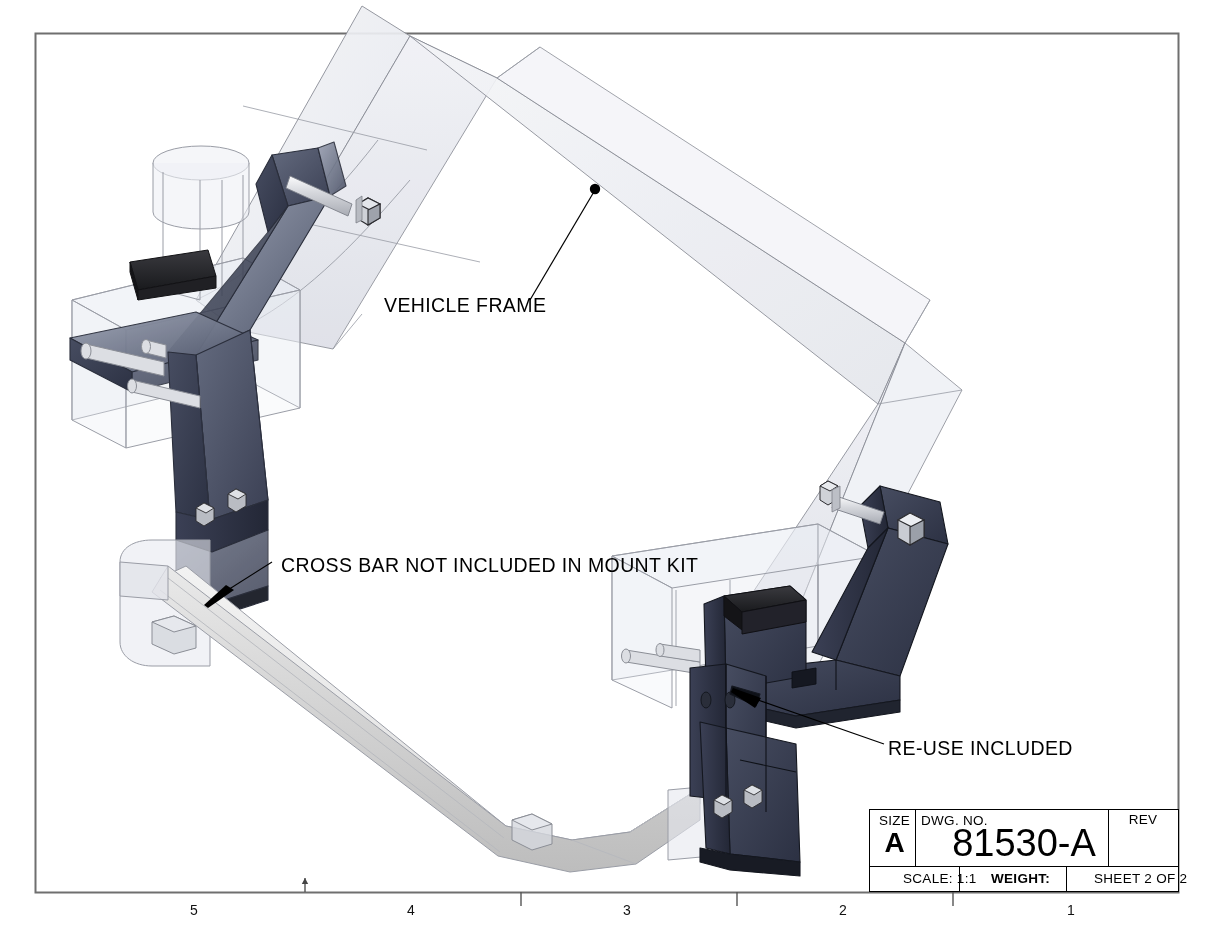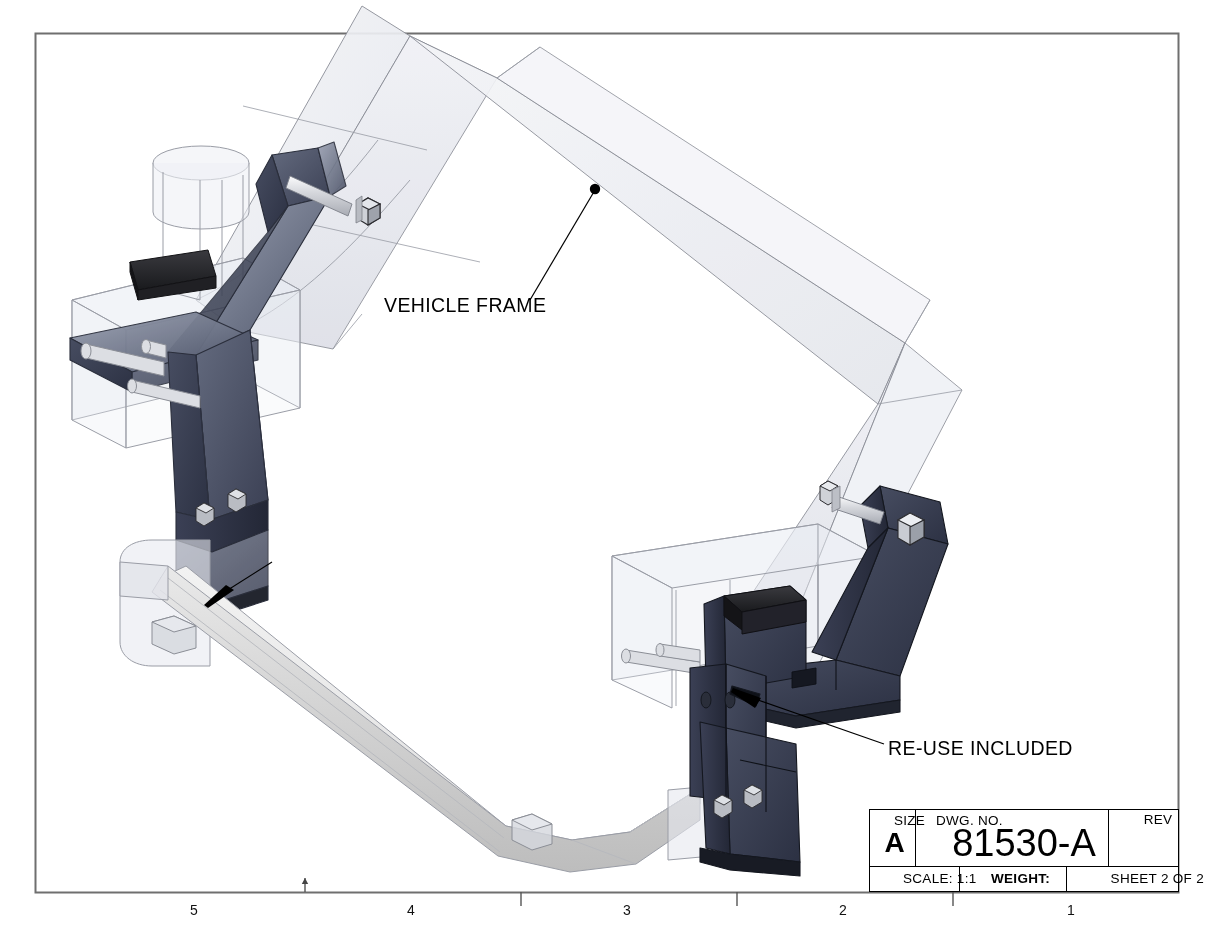--- a/index.html
+++ b/index.html
@@ -12,21 +12,21 @@
   .txt{position:absolute;white-space:nowrap;color:#000;letter-spacing:.4px;}
 
   
   #titleblock{position:absolute;left:869px;top:809px;width:310px;height:83px;
               border:1.6px solid #000;box-sizing:border-box;background:#fff;}
   #tb-top{position:absolute;left:0;top:0;right:0;height:56px;}
   #tb-bot{position:absolute;left:0;top:56px;right:0;bottom:0;
           border-top:1.6px solid #000;}
   .vline{position:absolute;top:0;bottom:0;width:0;border-left:1.6px solid #000;}
   .cell{position:absolute;box-sizing:border-box;}
-  .hdr{font-size:13.5px;letter-spacing:.3px;margin-left:15px;}
+  .hdr{font-size:13.5px;letter-spacing:.3px;}
   .big{font-weight:bold;}
   .row2{font-size:13.5px;letter-spacing:.3px;margin-left:28px;}
 
   
   .zone{position:absolute;font-size:14px;color:#111;}
 </style>
 </head>
 <body>
 
 <div id="sheet">
@@ -316,20 +316,21 @@
 
       <line x1="884" y1="744" x2="758" y2="700"></line>
     </g>
     <circle cx="595" cy="189" r="5.2" fill="#000"></circle>
     <path d="M208 608 l26 -18 l-8 -5 l-22 20 z" fill="#000"></path>
     <path d="M733 688 l28 10 l-6 10 l-24 -16 z" fill="#000"></path>
   </svg>
 
   <div class="txt" style="left:384px;top:294px;font-size:19.5px;">VEHICLE FRAME</div>
 
+  <div class="txt" style="left:281px;top:554px;font-size:19.5px;">CROSS BAR NOT INCLUDED IN MOUNT KIT</div>
 
   <div class="txt" style="left:888px;top:737px;font-size:19.5px;">RE-USE INCLUDED</div>
 
   <div id="titleblock">
 
     <div id="tb-top">
 
       <div class="vline" style="left:45px;"></div>
       <div class="vline" style="left:238px;"></div>
 
@@ -342,21 +343,21 @@
       <div class="cell hdr" style="left:238px;top:2px;width:70px;text-align:center;">REV</div>
       <div class="cell" style="left:238px;top:24px;width:70px;text-align:center;font-size:18px;"></div>
     </div>
 
     <div id="tb-bot">
       <div class="vline" style="left:89px;"></div>
       <div class="vline" style="left:196px;"></div>
 
       <div class="cell row2" style="left:5px;top:4px;">SCALE: 1:1</div>
       <div class="cell row2" style="left:93px;top:4px;font-weight:bold;">WEIGHT:</div>
-      <div class="cell row2" style="left:196px;top:4px;width:110px;text-align:right;">SHEET 2 OF 2</div>
+      <div class="cell row2" style="left:196px;top:4px;width:110px;text-align:left;">SHEET 2 OF 2</div>
     </div>
   </div>
 
   <div class="zone" style="left:190px;top:902px;">5</div>
   <div class="zone" style="left:407px;top:902px;">4</div>
   <div class="zone" style="left:623px;top:902px;">3</div>
   <div class="zone" style="left:839px;top:902px;">2</div>
   <div class="zone" style="left:1067px;top:902px;">1</div>
 
 </div>

